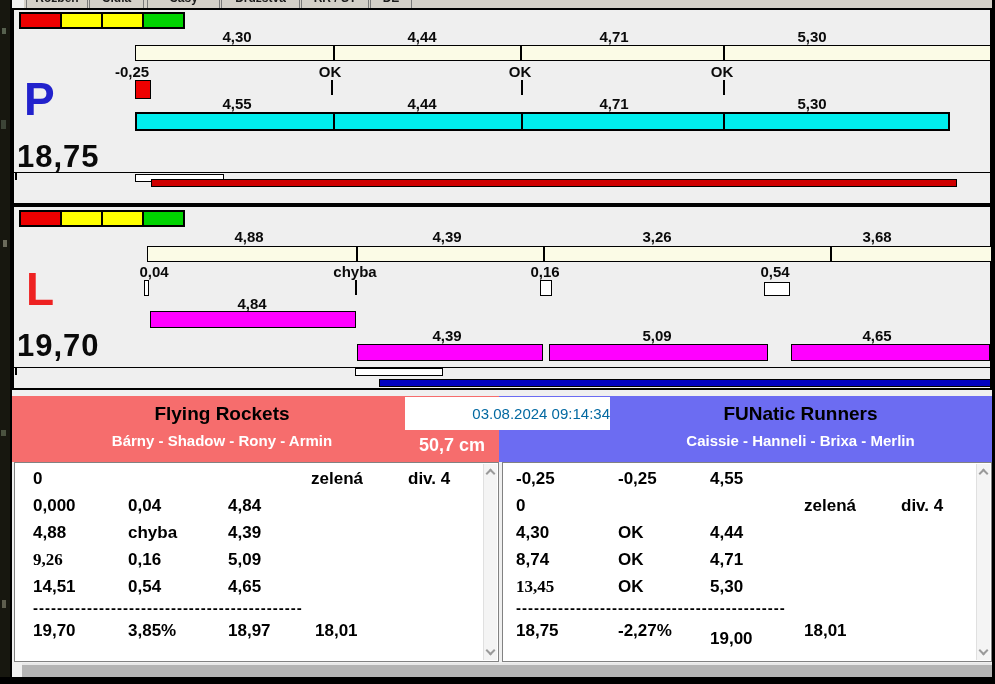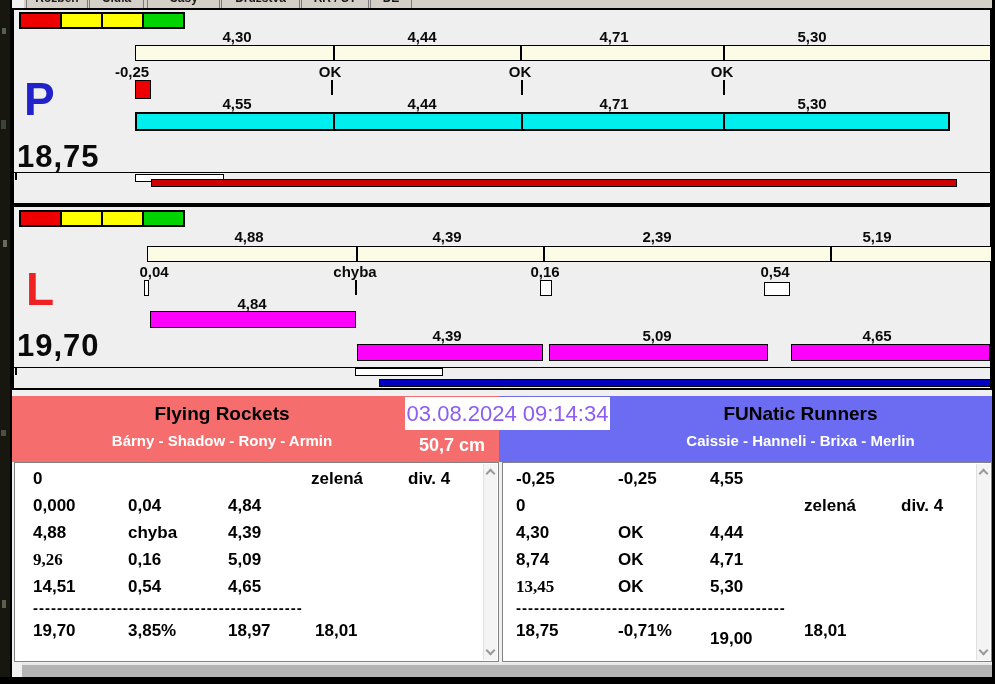--- a/index.html
+++ b/index.html
@@ -31,21 +31,21 @@
   .stripline { position:absolute; height:1px; background:#000; }
   .whitebox { position:absolute; background:#fff; border:1px solid #000; }
   .progress-red { position:absolute; background:#cf0000; border:1px solid #000; }
   .progress-blue { position:absolute; background:#0000c0; border:1px solid #000; }
   
   .teampanel { position:absolute; top:396px; height:66px; }
   .teampanel.red { background:#f66d6d; }
   .teampanel.blue { background:#6c6cf2; }
   .teamname { position:absolute; width:100%; text-align:center; font-weight:bold; font-size:19px; color:#000; }
   .teamdogs { position:absolute; width:100%; text-align:center; font-weight:bold; font-size:15px; color:#fff; }
-  .datetimebox { position:absolute; background:#fff; color:#8b5cf6; font-size:22px; text-align:center; }
+  .datetimebox { position:absolute; background:#fff; color:#0369a1; font-size:15px; text-align:right; }
   .heightlbl { position:absolute; font-weight:bold; font-size:18px; color:#fff; text-align:center; }
   
   .rtable { position:absolute; top:462px; height:200px; background:#fff; border:1px solid #828282; }
   .cell { position:absolute; font-weight:bold; font-size:17px; color:#000; white-space:nowrap; }
   .dashes { position:absolute; font-weight:bold; font-size:15px; color:#000; white-space:nowrap; overflow:hidden; width:272px; letter-spacing:1px; }
   .scrollbar { position:absolute; top:1px; bottom:1px; width:14px; right:1px; background:#f4f4f4; border-left:1px solid #e0e0e0; }
   .chev { position:absolute; left:3px; width:7px; height:7px; border-left:2px solid #9a9a9a; border-top:2px solid #9a9a9a; }
   .chev.up { top:6px; transform:rotate(45deg); }
   .chev.down { bottom:6px; transform:rotate(225deg); }
   .statusbar { position:absolute; left:10px; top:663px; width:980px; height:14px; background:#b4b4b4; border-top:2px solid #e8e8e8; }
@@ -126,22 +126,22 @@
     <div class="lights" style="left:5px;top:3px;">
       <div class="light" style="background:#ee0000;"></div>
       <div class="light" style="background:#ffff00;"></div>
       <div class="light" style="background:#ffff00;"></div>
       <div class="light" style="background:#00d400;"></div>
     </div>
     <div class="bigletter" style="left:12px;top:55px;color:#ee2222;">L</div>
 
     <div class="lbl" style="left:235px;top:21px;">4,88</div>
     <div class="lbl" style="left:433px;top:21px;">4,39</div>
-    <div class="lbl" style="left:643px;top:21px;">2,39</div>
-    <div class="lbl" style="left:863px;top:21px;">5,19</div>
+    <div class="lbl" style="left:643px;top:21px;">3,26</div>
+    <div class="lbl" style="left:863px;top:21px;">3,68</div>
 
     <div class="refbar" style="left:133px;top:39px;width:845px;">
       <div class="segdiv" style="left:208px;"></div>
       <div class="segdiv" style="left:395px;"></div>
       <div class="segdiv" style="left:682px;"></div>
     </div>
 
     <div class="lbl" style="left:140px;top:56px;">0,04</div>
     <div class="lbl" style="left:341px;top:56px;">chyba</div>
     <div class="lbl" style="left:531px;top:56px;">0,16</div>
@@ -218,21 +218,21 @@
     <div class="cell" style="left:115px;top:60px;">OK</div>
     <div class="cell" style="left:207px;top:60px;">4,44</div>
     <div class="cell" style="left:13px;top:87px;">8,74</div>
     <div class="cell" style="left:115px;top:87px;">OK</div>
     <div class="cell" style="left:207px;top:87px;">4,71</div>
     <div class="cell" style="left:13px;top:114px;font-family:Liberation Serif, serif;">13,45</div>
     <div class="cell" style="left:115px;top:114px;">OK</div>
     <div class="cell" style="left:207px;top:114px;">5,30</div>
     <div class="dashes" style="left:13px;top:136px;">---------------------------------------------</div>
     <div class="cell" style="left:13px;top:158px;">18,75</div>
-    <div class="cell" style="left:115px;top:158px;">-0,71%</div>
+    <div class="cell" style="left:115px;top:158px;">-2,27%</div>
     <div class="cell" style="left:207px;top:158px;margin-top:8px;">19,00</div>
     <div class="cell" style="left:301px;top:158px;">18,01</div>
     <div class="scrollbar">
       <div class="chev up"></div>
       <div class="chev down"></div>
     </div>
   </div>
 
   <div class="statusbar"></div>
 </div>

